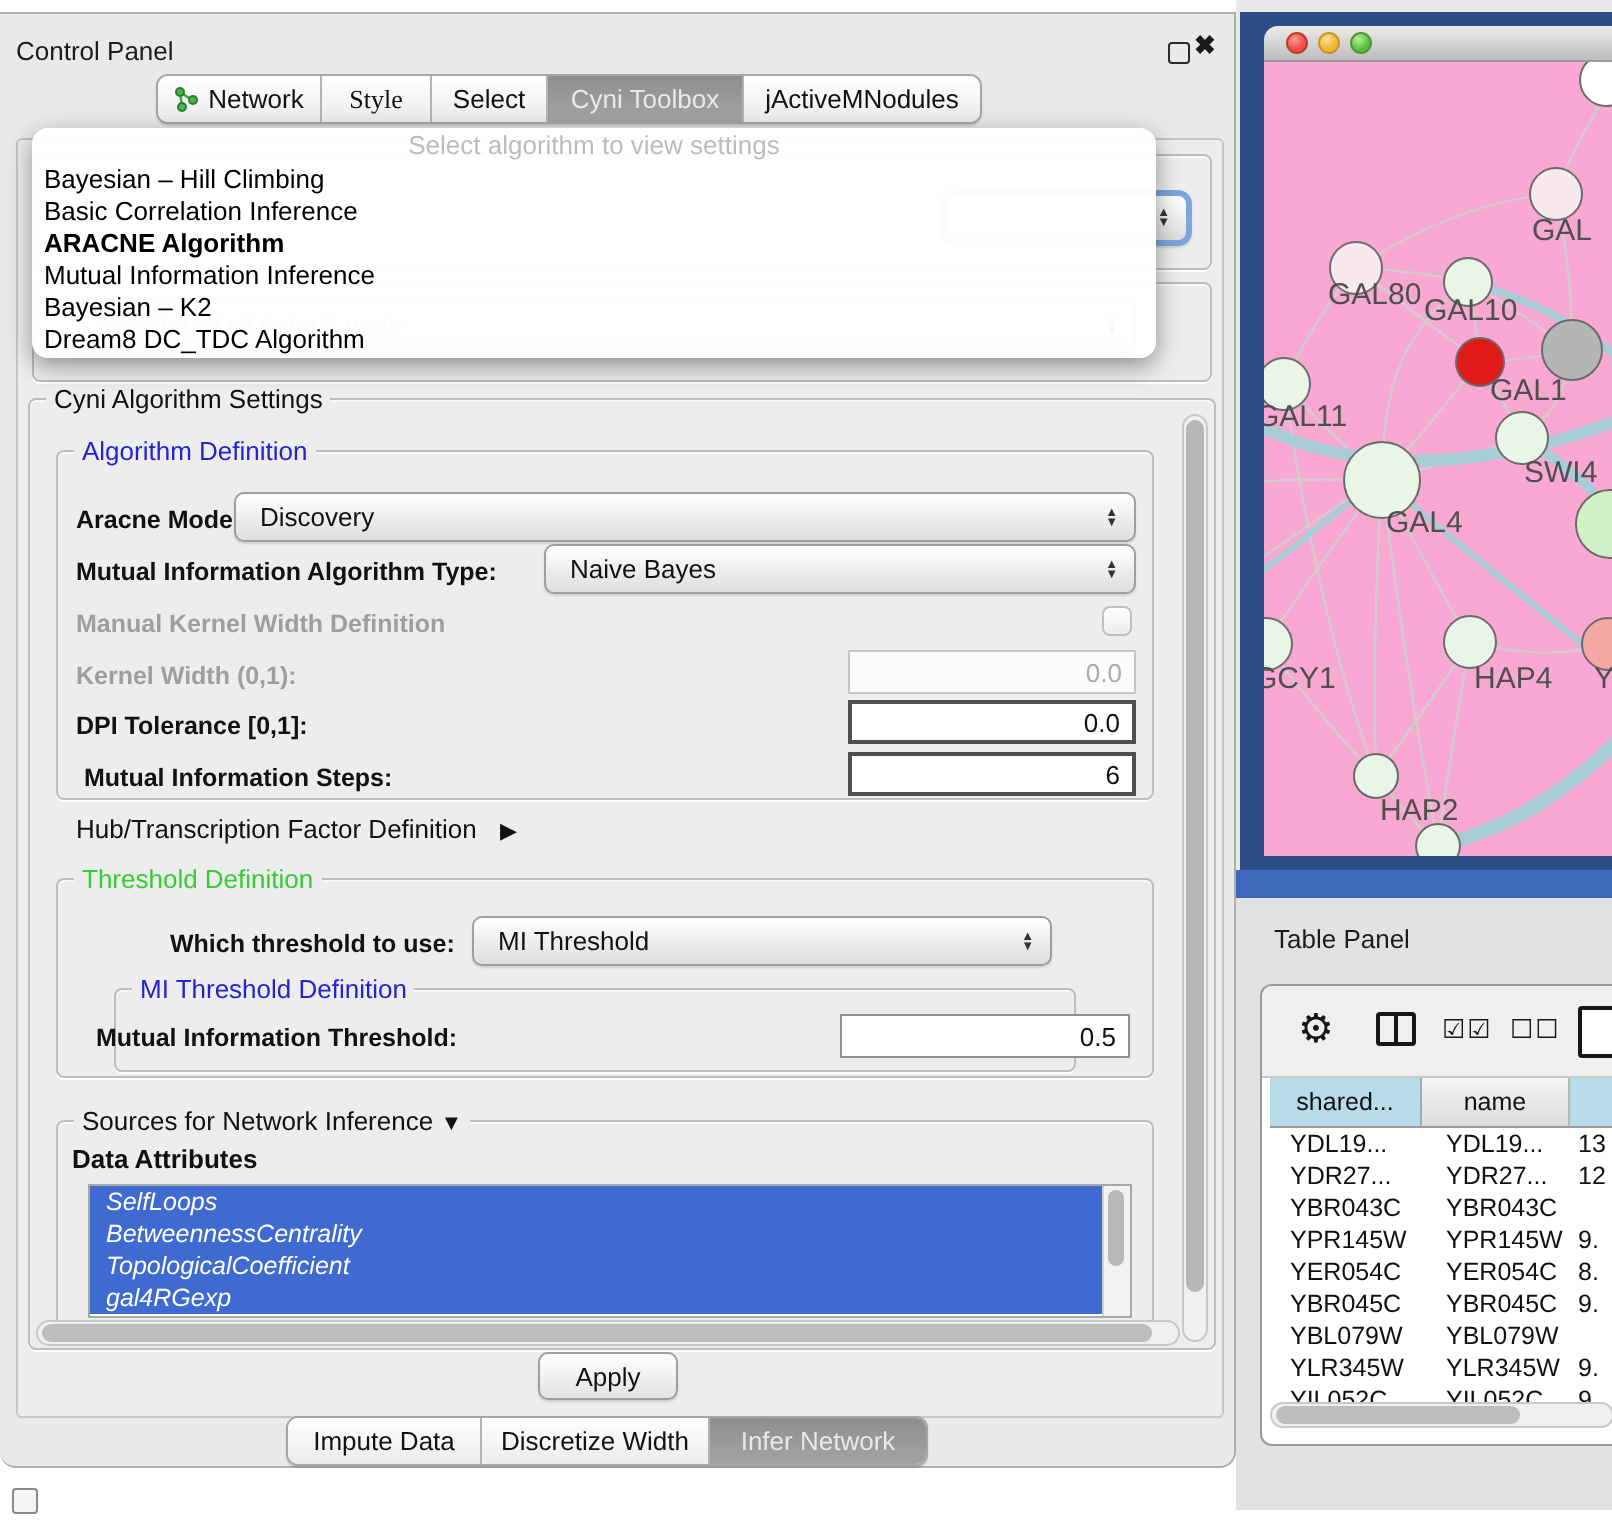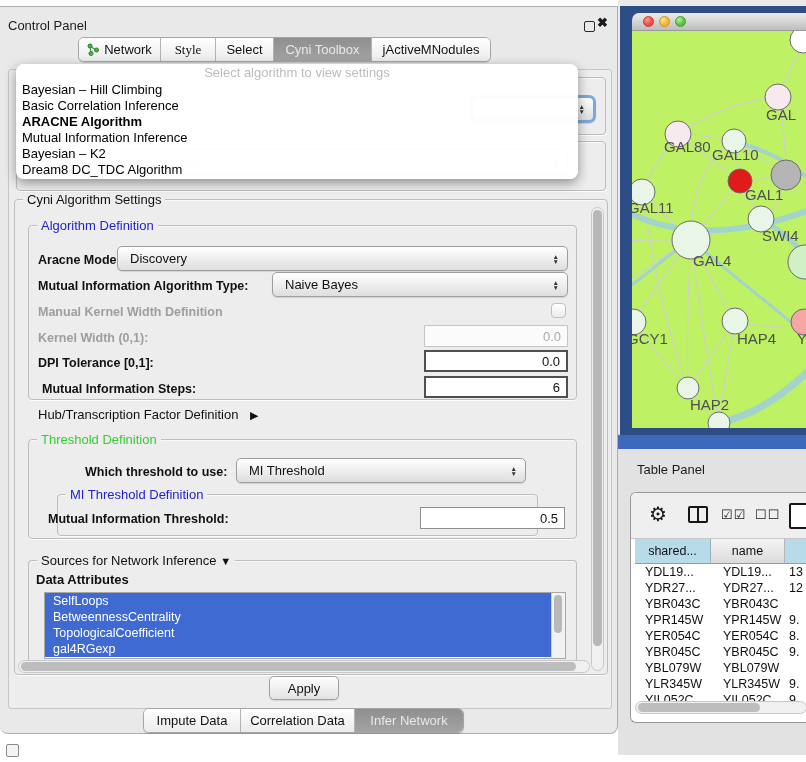--- a/index.html
+++ b/index.html
@@ -60,21 +60,21 @@
   .popup-item{height:16px;line-height:16px;padding-left:6px;font-size:13px;color:#000;white-space:nowrap;}
   .popup-item.bold{font-weight:bold;}
   
   .right-bg{left:618px;top:0;width:188px;height:755px;background:#e9e9e9;}
   .net-frame{left:620px;top:6px;width:186px;height:429px;background:var(--frame-blue);}
   .desktop-strip{left:618px;top:435px;width:188px;height:14px;background:var(--desktop-blue);}
   .net-window{left:632px;top:13px;width:174px;height:415px;}
   .net-titlebar{left:0;top:0;width:174px;height:18px;background:linear-gradient(#ececec,#bdbdbd);
     border-bottom:1px solid #9a9a9a;border-radius:7px 0 0 0;box-sizing:border-box;}
   .tl{width:11px;height:11px;border-radius:50%;position:absolute;top:3px;box-sizing:border-box;}
-  .net-canvas{left:0;top:18px;width:174px;height:397px;background:#bef264;overflow:hidden;}
+  .net-canvas{left:0;top:18px;width:174px;height:397px;background:#f9a8d4;overflow:hidden;}
   
   .tp-bg{left:618px;top:449px;width:188px;height:306px;background:#e2e2e2;}
   .tp-title{left:637px;top:462px;font-size:13px;color:#1c1c1c;}
   .table-window{left:630px;top:492px;width:176px;height:231px;background:#fff;
     border:1px solid #999;border-right:none;border-radius:6px 0 0 6px;box-sizing:border-box;overflow:hidden;}
   .tp-toolbar{position:absolute;left:0;top:0;width:176px;height:46px;background:#efefef;
     border-bottom:1px solid #c8c8c8;box-sizing:border-box;}
   .gear{position:absolute;left:18px;top:9px;font-size:20px;color:#161616;}
   .split-icon{position:absolute;left:57px;top:13px;width:20px;height:17px;border:2px solid #161616;border-radius:2px;box-sizing:border-box;}
   .split-icon::after{content:"";position:absolute;left:7px;top:0;width:2px;height:13px;background:#161616;}
@@ -201,42 +201,42 @@
   <div class="abs lbl" style="left:48px;top:505px;">Mutual Information Threshold:</div>
   <div class="abs field" style="left:420px;top:500px;width:145px;height:22px;">
       <span>0.5</span>
     </div>
 
   <div class="abs groupbox" style="left:28px;top:553px;width:549px;height:101px;border-bottom:none;border-radius:4px 4px 0 0;">
     <span class="group-title"><span>Sources for Network Inference</span> <span class="tri">▼</span></span>
   </div>
   <div class="abs lbl" style="left:36px;top:565px;font-size:13px;">Data Attributes</div>
   <div class="abs attr-list" style="left:44px;top:585px;width:522px;height:67px;">
-    <div style="margin-right:13px;">
+    <div style="margin-right:13px;font-style:italic;">
         <div class="attr-item">SelfLoops</div>
         <div class="attr-item">BetweennessCentrality</div>
         <div class="attr-item">TopologicalCoefficient</div>
         <div class="attr-item">gal4RGexp</div>
       </div>
     <div class="list-scroll">
         <div class="thumb"></div>
       </div>
   </div>
 
   <div class="abs vscroll" style="left:591px;top:200px;width:13px;height:464px;">
     <div class="thumb" style="height:436px;"></div>
   </div>
   <div class="abs hscroll" style="left:18px;top:653px;width:572px;height:13px;">
     <div class="thumb" style="width:555px;"></div>
   </div>
 
   <div class="abs apply-btn" style="left:269px;top:669px;">Apply</div>
   <div class="abs tabbar" style="left:143px;top:701px;">
       <div class="seg" style="width: 97px;">Impute Data</div>
-      <div class="seg" style="width: 114px;">Correlation Data</div>
+      <div class="seg" style="width: 114px;">Discretize Width</div>
       <div class="seg selected" style="width: 108px;">Infer Network</div>
     </div>
 </div>
 
 <div class="abs right-bg"></div>
 <div class="abs net-frame"></div>
 <div class="abs desktop-strip"></div>
 <div class="abs net-window">
   <div class="abs net-titlebar">
     <div class="tl" style="left:11px;background:radial-gradient(circle at 35% 30%,#ff9a93,#ee4b43 60%);border:1px solid #c0392b;"></div>

